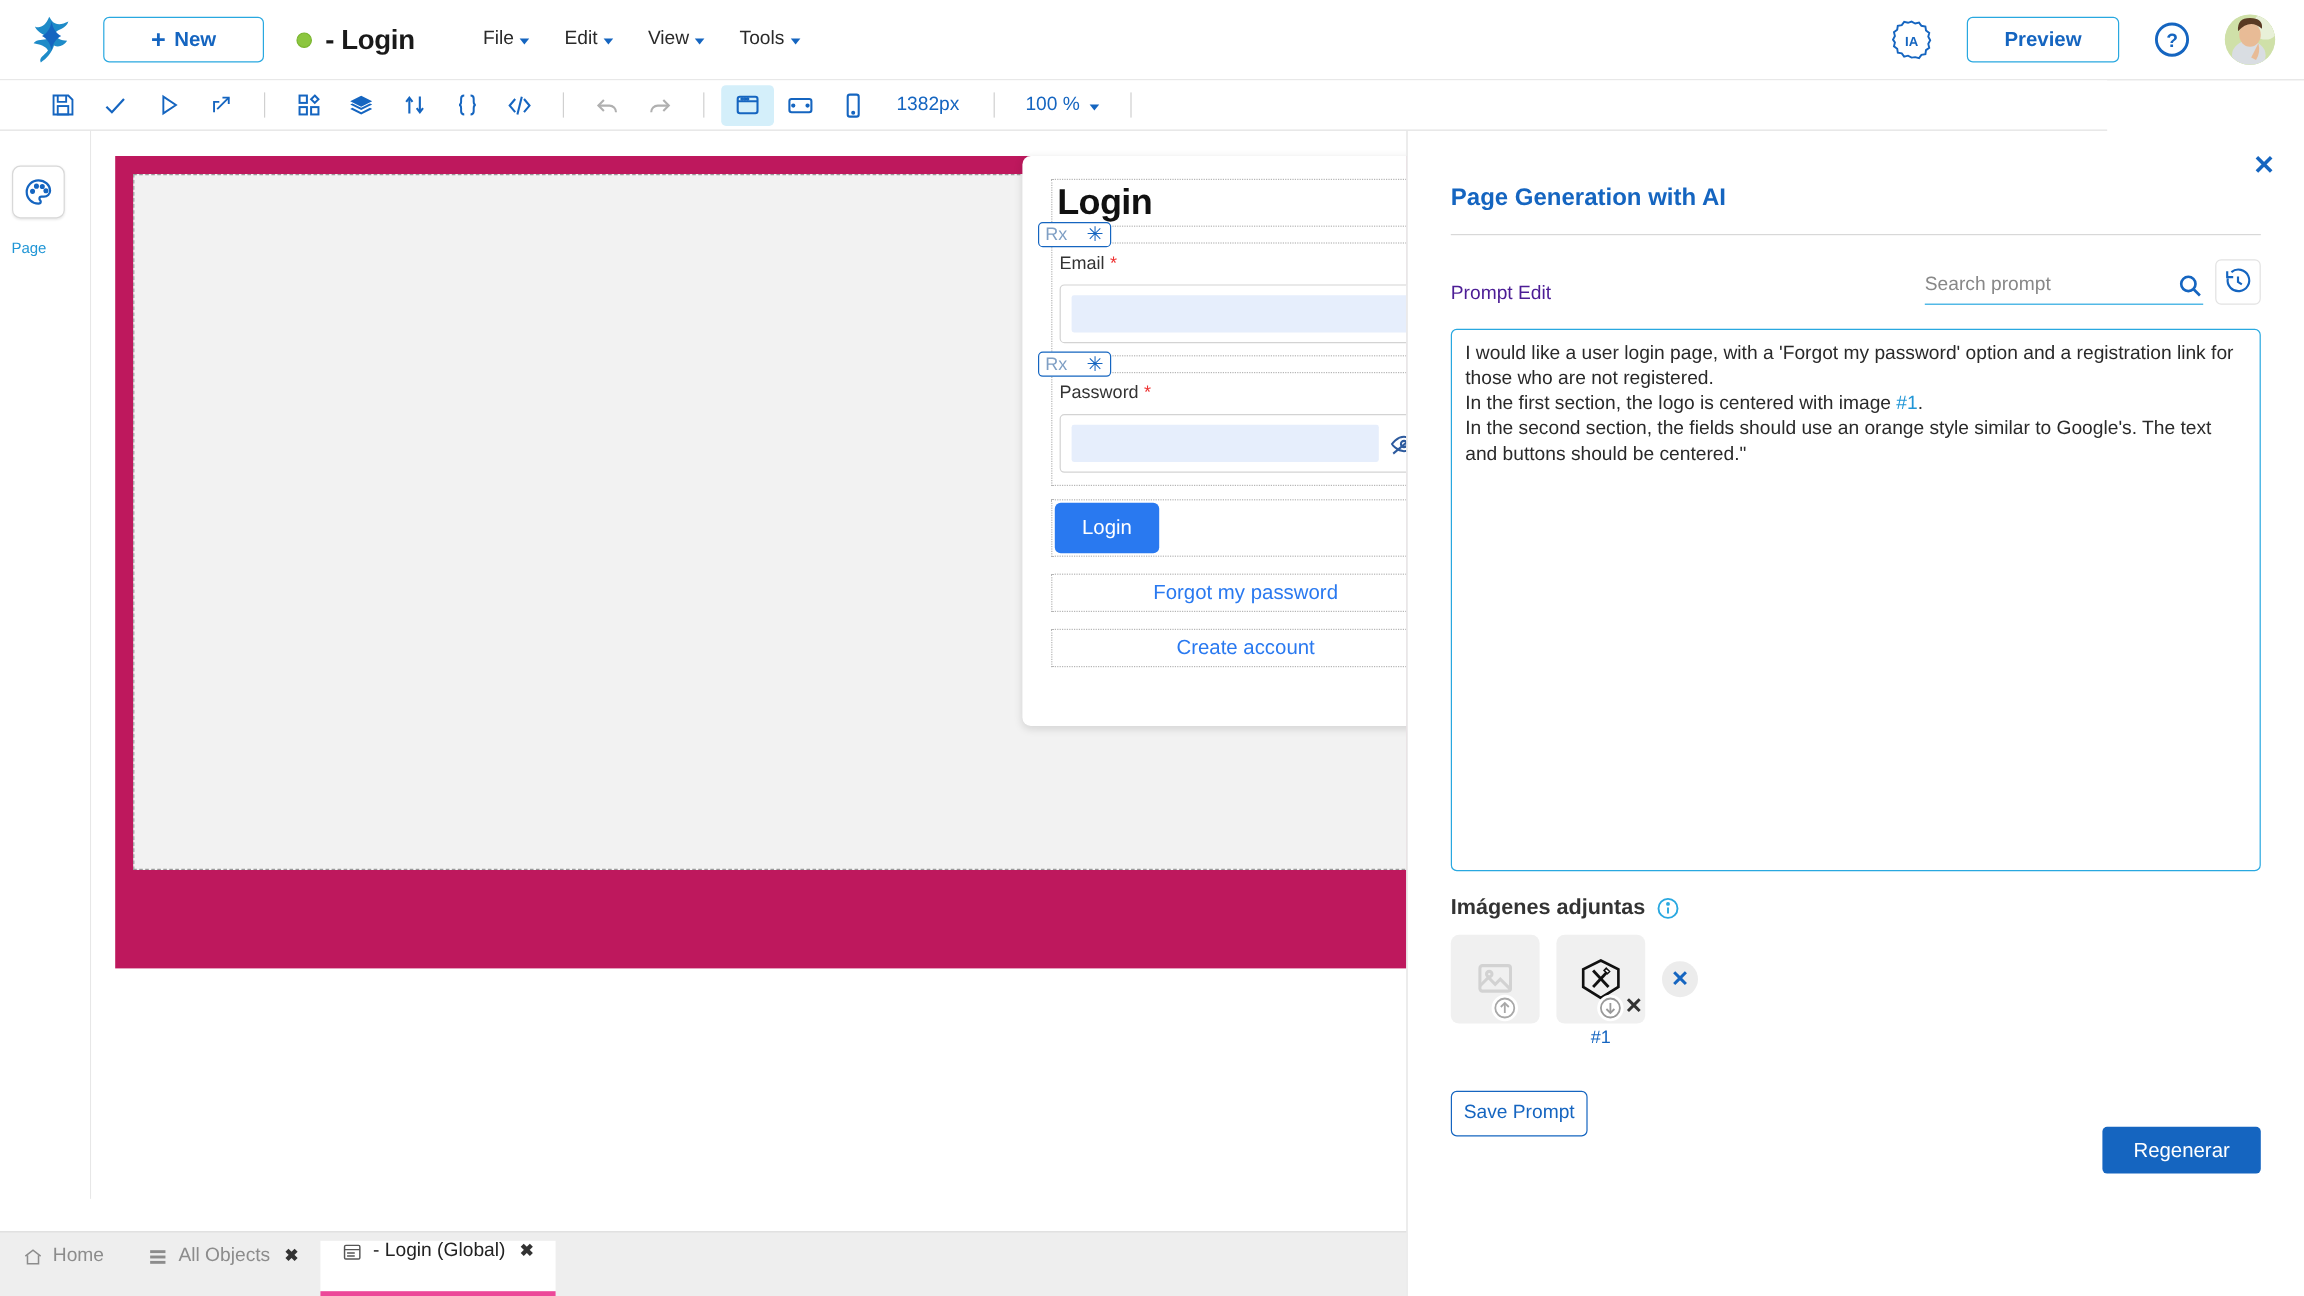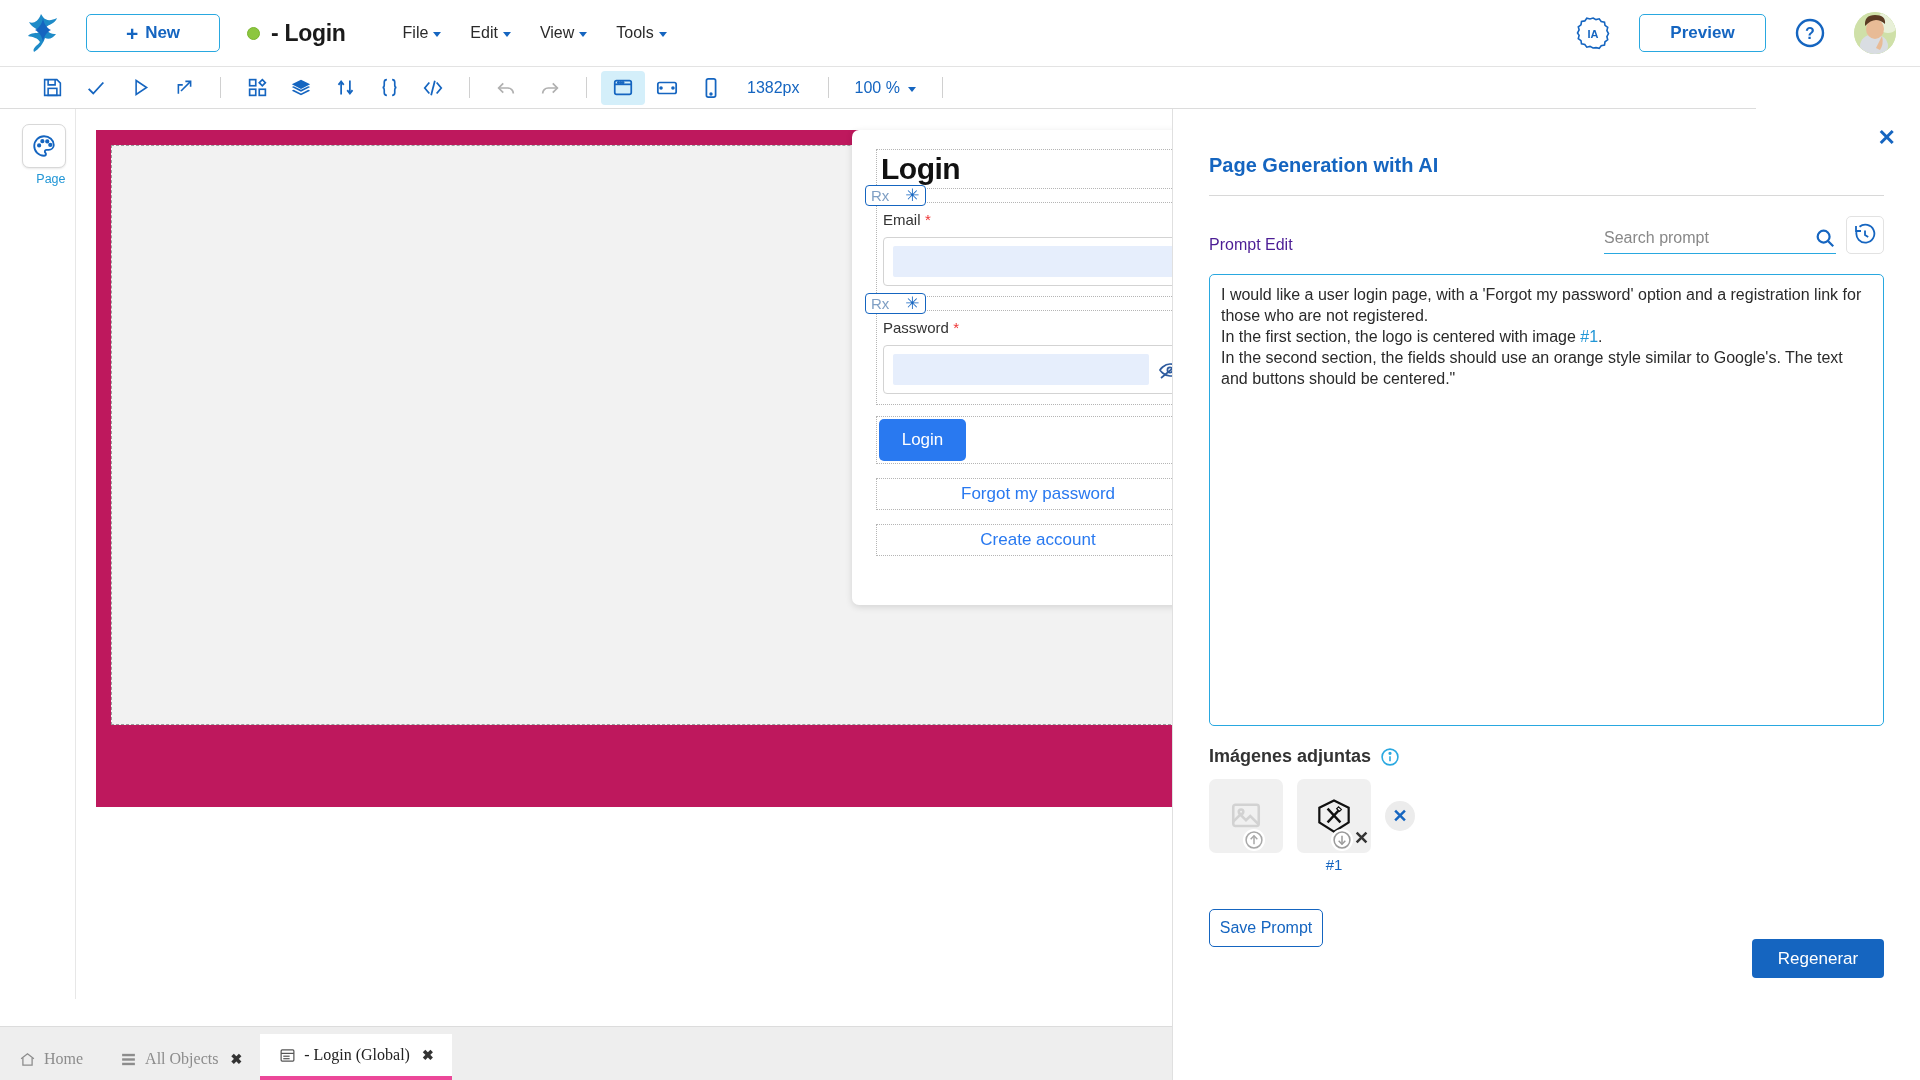--- a/index.html
+++ b/index.html
@@ -50,21 +50,21 @@
   .tb-btn.active { background:#d4effa; border-radius:4px; }
   .tb-sep { width:1px;height:21px;background:#d0d0d0;margin:0 14px;}
   .tb-text { font-size:16px; color:#1565c0; padding:0 14px; cursor:pointer;}
   .tb-zoom { font-size:16px;color:#1565c0;display:flex;align-items:center;gap:8px;padding:0 12px;cursor:pointer;}
 
   
   .left-rail {
     position:absolute; top:109px; left:0; width:76px; height:890px;
     background:#fff; border-right:1px solid #e7e7e7; padding-top:13px;
   }
-  .rail-item { width:56px; margin:2px auto; display:flex; flex-direction:column; align-items:flex-end; gap:4px; cursor:pointer;}
+  .rail-item { width:56px; margin:16px auto; display:flex; flex-direction:column; align-items:flex-start; gap:18px; cursor:pointer;}
   .rail-icon-box {
     width:44px;height:44px;border:1px solid #d8d8d8;border-radius:7px;background:#fff;
     display:flex;align-items:center;justify-content:center;box-shadow:0 1px 2px rgba(0,0,0,.09);
   }
   .rail-label { font-size:12.5px; color:#2196d6; }
 
   
   .canvas-area {
     position:absolute; top:109px; left:76px; width:1096px; height:890px;
     background:#fff; overflow:hidden;
@@ -167,21 +167,21 @@
   .btn-regenerar {
     position:absolute; right:36px; top:830px; width:132px;height:39px;background:#1565c0;border-radius:4px;
     color:#fff;font-size:17px;display:flex;align-items:center;justify-content:center;cursor:pointer;
   }
 
   
   .bottom-bar {
     position:absolute; left:0; bottom:0; width:1172px; height:54px;
     background:#eeeeee; border-top:1px solid #dcdcdc; display:flex; align-items:flex-end;
   }
-  .btab { height:42px; display:flex; align-items:center; gap:8px; padding:0 18px; font-size:16px; color:#8c8c8c; cursor:pointer;font-family:Liberation Serif, serif;}
+  .btab { height:42px; display:flex; align-items:flex-start; gap:8px; padding:0 18px; font-size:16px; color:#8c8c8c; cursor:pointer;}
   .btab.active { background:#fff; color:#222; border-bottom:4px solid #ec4899; height:46px;}
   .btab .xclose { font-size:14px; font-weight:bold; color:#333; margin-left:4px;}
   .btab-icon { width:18px;height:18px;display:flex;align-items:center;justify-content:center;}
 </style>
 </head>
 <body>
 
 <div class="app">
 
   <div class="header">

